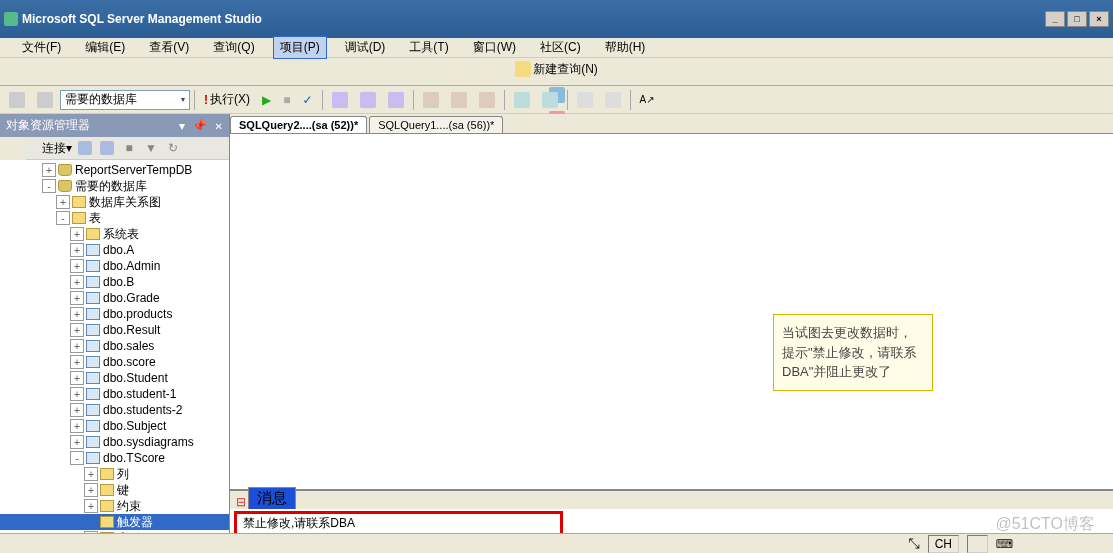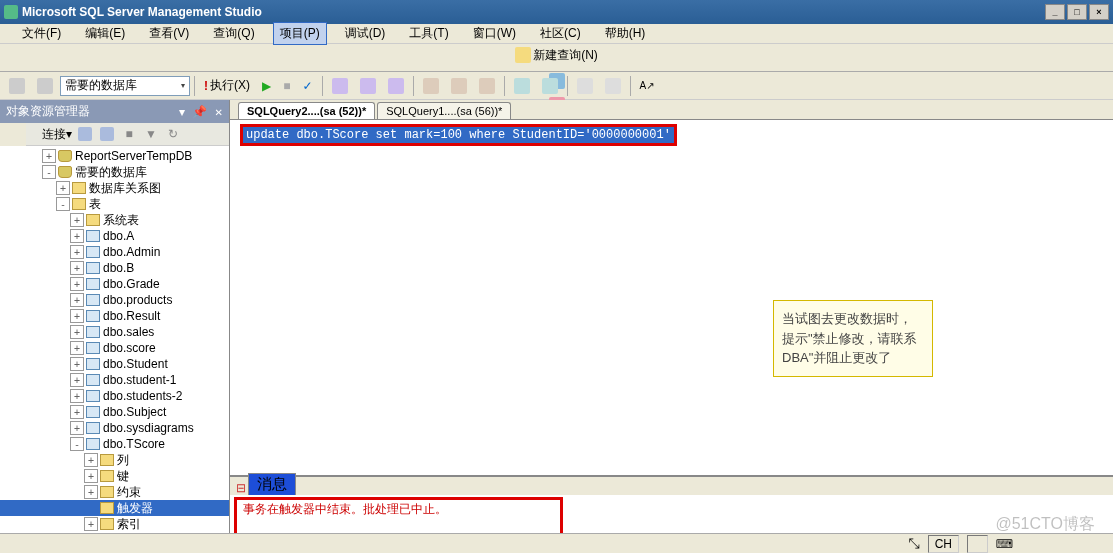--- a/index.html
+++ b/index.html
@@ -1,18 +1,18 @@
 <!DOCTYPE html>
 <html><head>
 <meta charset="utf-8">
 <style>
 * { margin: 0; padding: 0; box-sizing: border-box; font-family: "Microsoft YaHei", Tahoma, sans-serif; font-size: 12px; }
 body { background: #ece9d8; width: 1113px; height: 553px; overflow: hidden; position: relative; }
 
-.titlebar { background: linear-gradient(to bottom, #3a6ea5, #2a5e95); color: #fff; height: 24px; display: flex; align-items: center; padding: 0 4px; font-weight: bold; }
+.titlebar { background: linear-gradient(to bottom, #3a6ea5, #2a5e95); color: #fff; height: 38px; display: flex; align-items: center; padding: 0 4px; font-weight: bold; }
 .titlebar .icon { width: 14px; height: 14px; background: #5b8; margin-right: 4px; border-radius: 2px; }
 .titlebar .spacer { flex: 1; }
 .titlebar .winbtn { width: 20px; height: 16px; background: #d4d0c8; border: 1px solid #888; margin-left: 2px; display: flex; align-items: center; justify-content: center; font-size: 9px; color: #000; }
 
 .menubar { background: #ece9d8; height: 20px; display: flex; align-items: center; padding: 0 4px; border-bottom: 1px solid #ccc; }
 .menubar .menuitem { padding: 2px 6px; cursor: default; margin-left: 12px; }
 
 .toolbar { background: #ece9d8; height: 28px; display: flex; align-items: center; padding: 0 4px; border-bottom: 1px solid #aaa; gap: 2px; flex-direction: column; }
 .toolbtn { display: inline-flex; align-items: center; padding: 2px 4px; border: 1px solid transparent; cursor: default; height: 22px; gap: 2px; }
 .tb-icon { width: 16px; height: 16px; display: inline-block; border-radius: 2px; }
@@ -32,21 +32,21 @@
 .tree { flex: 1; background: #fff; overflow: auto; padding: 2px 0; }
 .tree-row { display: flex; align-items: center; height: 16px; white-space: nowrap; cursor: default; }
 .tree-row.sel { background: #316ac5; color: #fff; }
 .tw { width: 14px; height: 14px; display: inline-flex; align-items: center; justify-content: center; font-family: monospace; font-size: 10px; color: #666; border: 1px solid #999; margin-right: 2px; background: #fff; }
 .ti { width: 14px; height: 12px; margin-right: 3px; background: #f5db7e; border: 1px solid #b89a3e; }
 .ti.db { background: #d8c863; border-radius: 2px 2px 4px 4px; }
 .ti.tb { background: #d8e8f5; border-color: #5a8ab5; }
 .indent { display: inline-block; }
 
 .editor-area { flex: 1; display: flex; flex-direction: column; background: #fff; position: relative; }
-.tabs { height: 20px; display: flex; align-items: flex-end; padding-left: 8px; background: #ece9d8; border-bottom: 1px solid #888; }
+.tabs { height: 20px; display: flex; align-items: flex-end; padding-left: 0; background: #ece9d8; border-bottom: 1px solid #888; }
 .tab { background: #f5f3e9; border: 1px solid #888; border-bottom: none; padding: 2px 8px; margin-right: 2px; font-size: 11px; border-radius: 3px 3px 0 0; }
 .tab.active { background: #fff; font-weight: bold; }
 
 .ed-wrap { position: relative; flex: 1; }
 .sql-box { position: absolute; left: 10px; top: 4px; border: 3px solid #d00; padding: 0; background: #fff; }
 .sql-line { font-family: "Courier New", monospace; font-size: 12px; background: #316ac5; color: #fff; padding: 1px 3px; white-space: nowrap; }
 .callout { position: absolute; right: 180px; top: 180px; width: 160px; background: #fffde7; border: 1px solid #d4b800; padding: 8px; font-size: 13px; line-height: 1.5; color: #444; }
 
 .msg-pane { height: 80px; border-top: 2px solid #888; background: #fff; display: flex; flex-direction: column; }
 .msg-tabs { height: 18px; display: flex; align-items: flex-end; padding-left: 6px; background: #ece9d8; }
@@ -375,31 +375,29 @@
         </div>
       </div>
   </div>
 
   <div class="editor-area">
     <div class="tabs">
       <div class="tab active">SQLQuery2....(sa (52))*</div>
       <div class="tab">SQLQuery1....(sa (56))*</div>
     </div>
     <div class="ed-wrap">
-      <div class="sql-box">
-        <div class="sql-line">update dbo.TScore set mark=100 where StudentID='0000000001'</div>
-      </div>
       <div class="callout">当试图去更改数据时，提示"禁止修改，请联系DBA"并阻止更改了</div>
     </div>
     <div class="msg-pane">
       <div class="msg-tabs">
         <span style="color:#c33;margin-right:2px">⊟</span>
         <div class="msg-tab">消息</div>
       </div>
       <div class="msg-body">
+        <div>禁止修改,请联系DBA</div>
         <div class="err">事务在触发器中结束。批处理已中止。</div>
       </div>
     </div>
   </div>
 </div>
 
 <div class="statusbar">
   <span style="font-size:14px">⤡</span>
   <span class="seg">CH</span>
   <span class="seg">&nbsp;&nbsp;</span>

